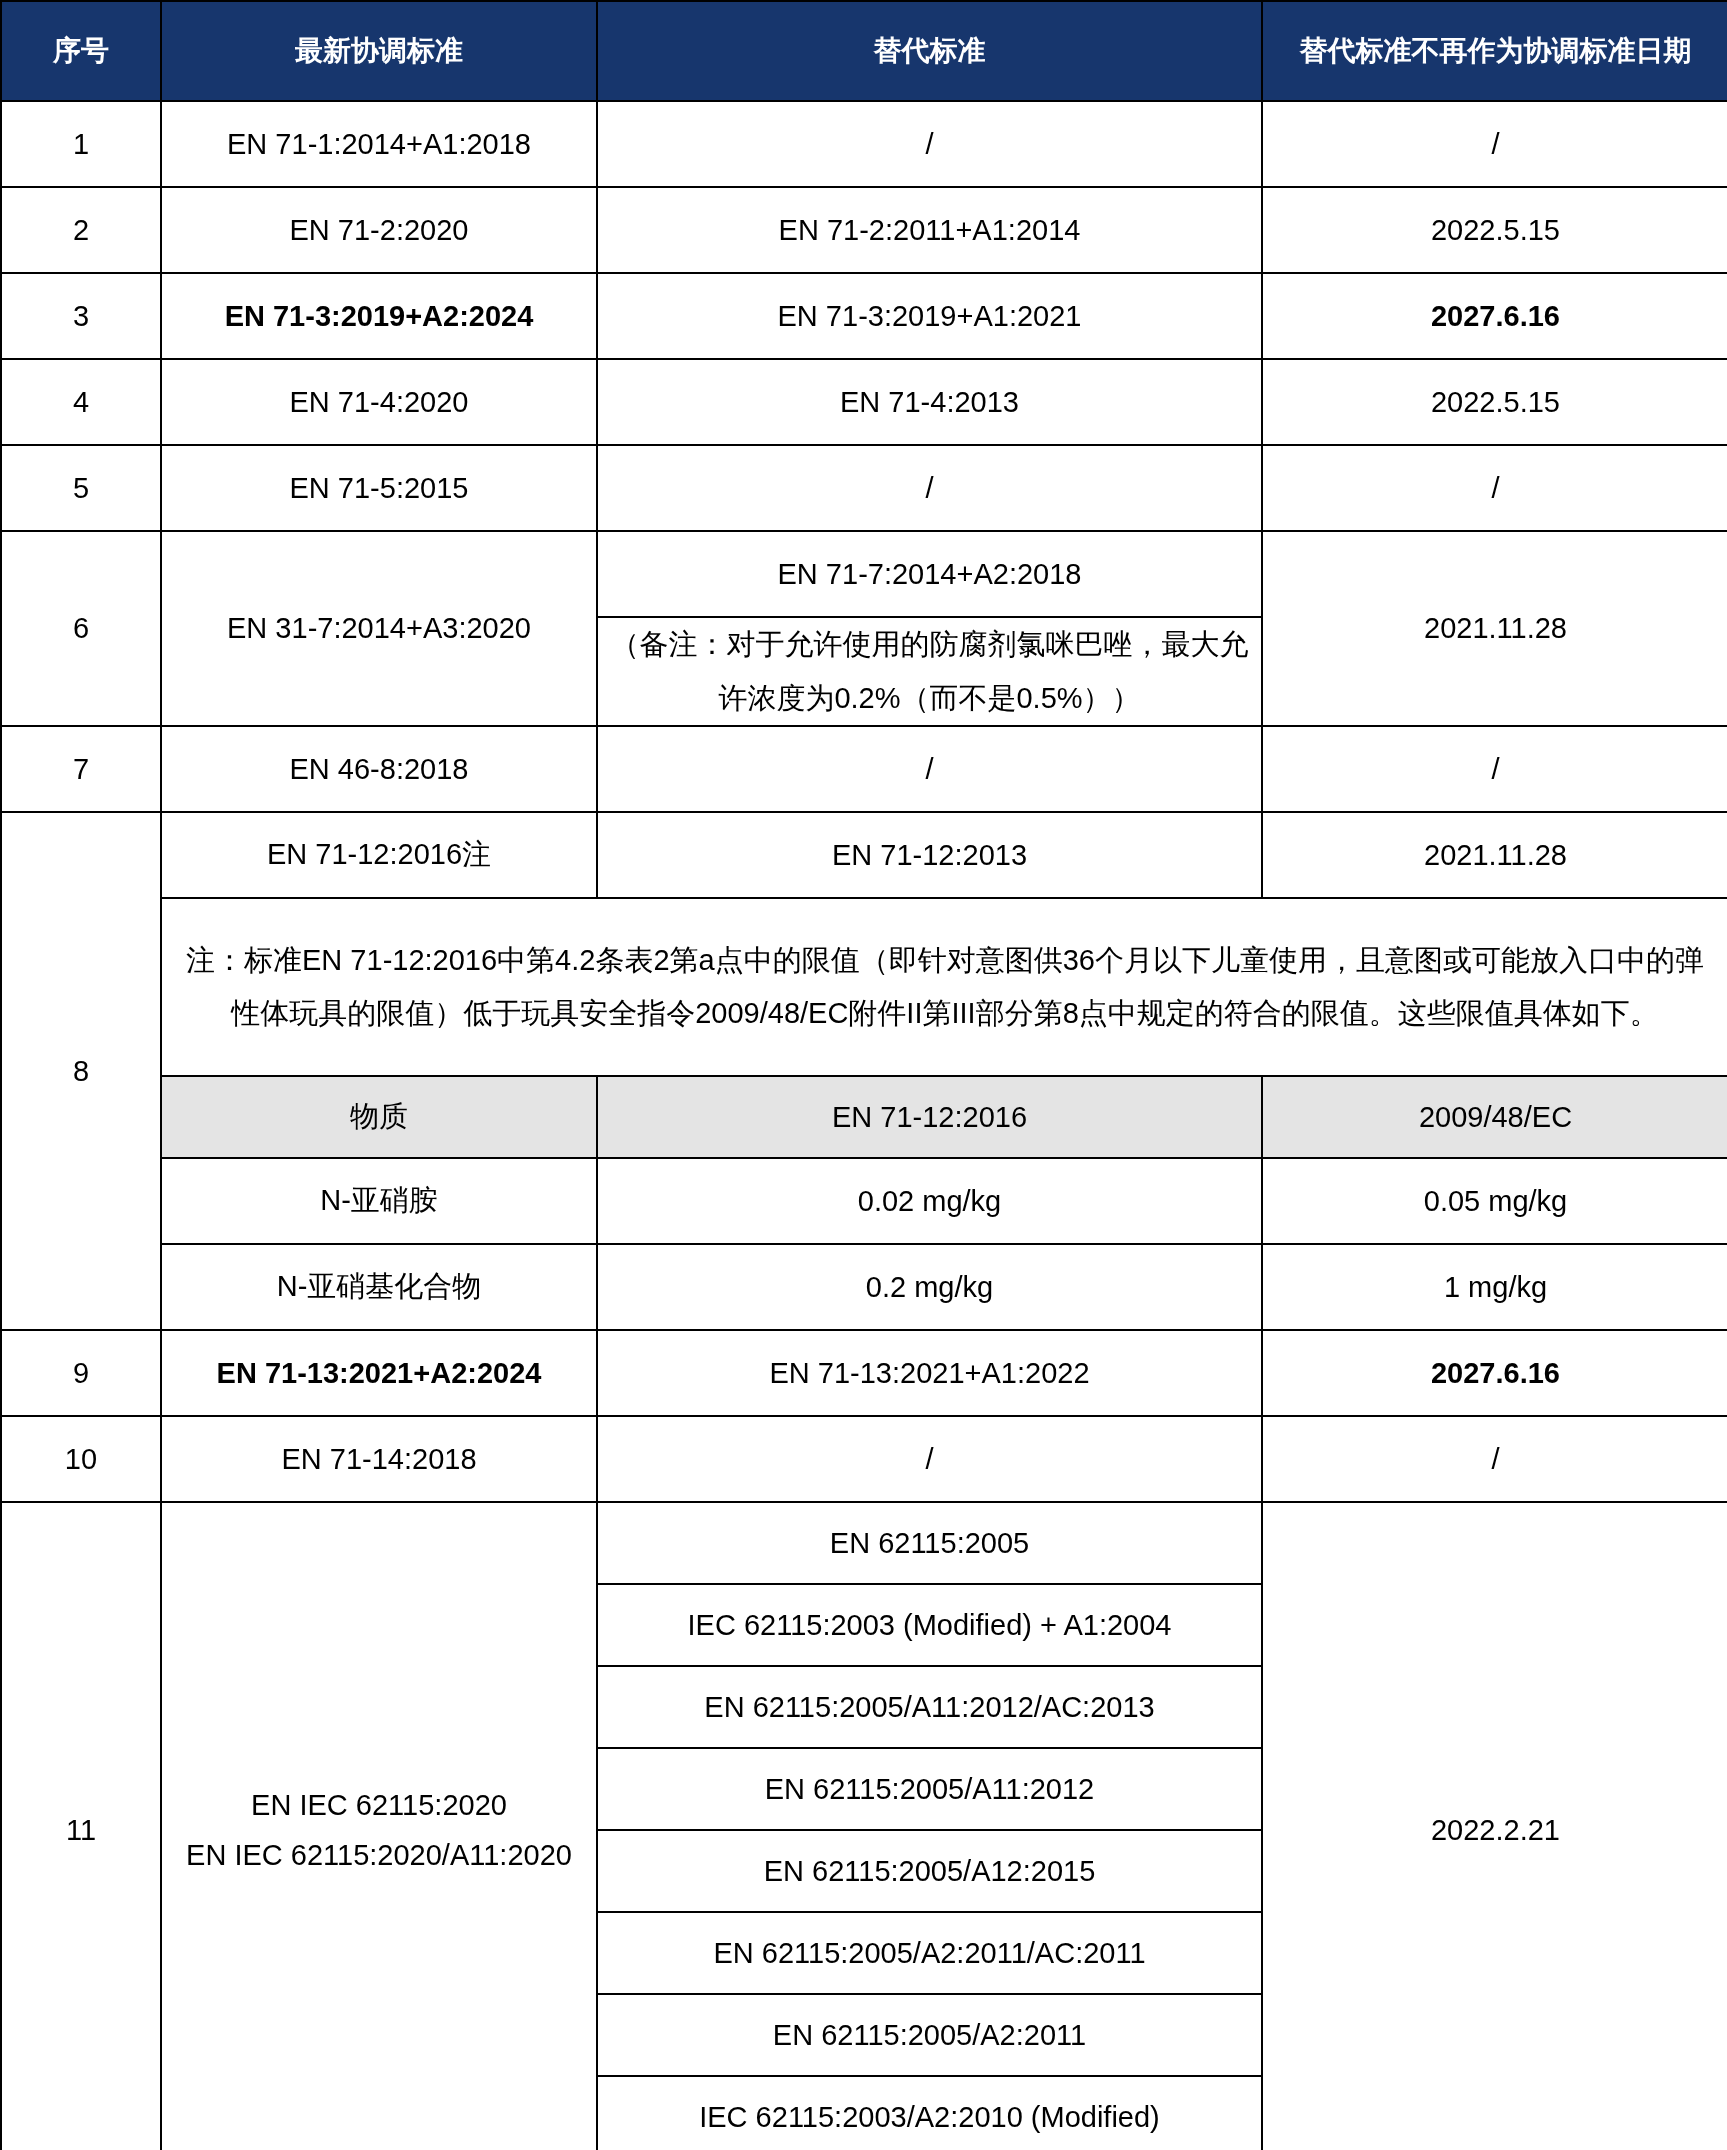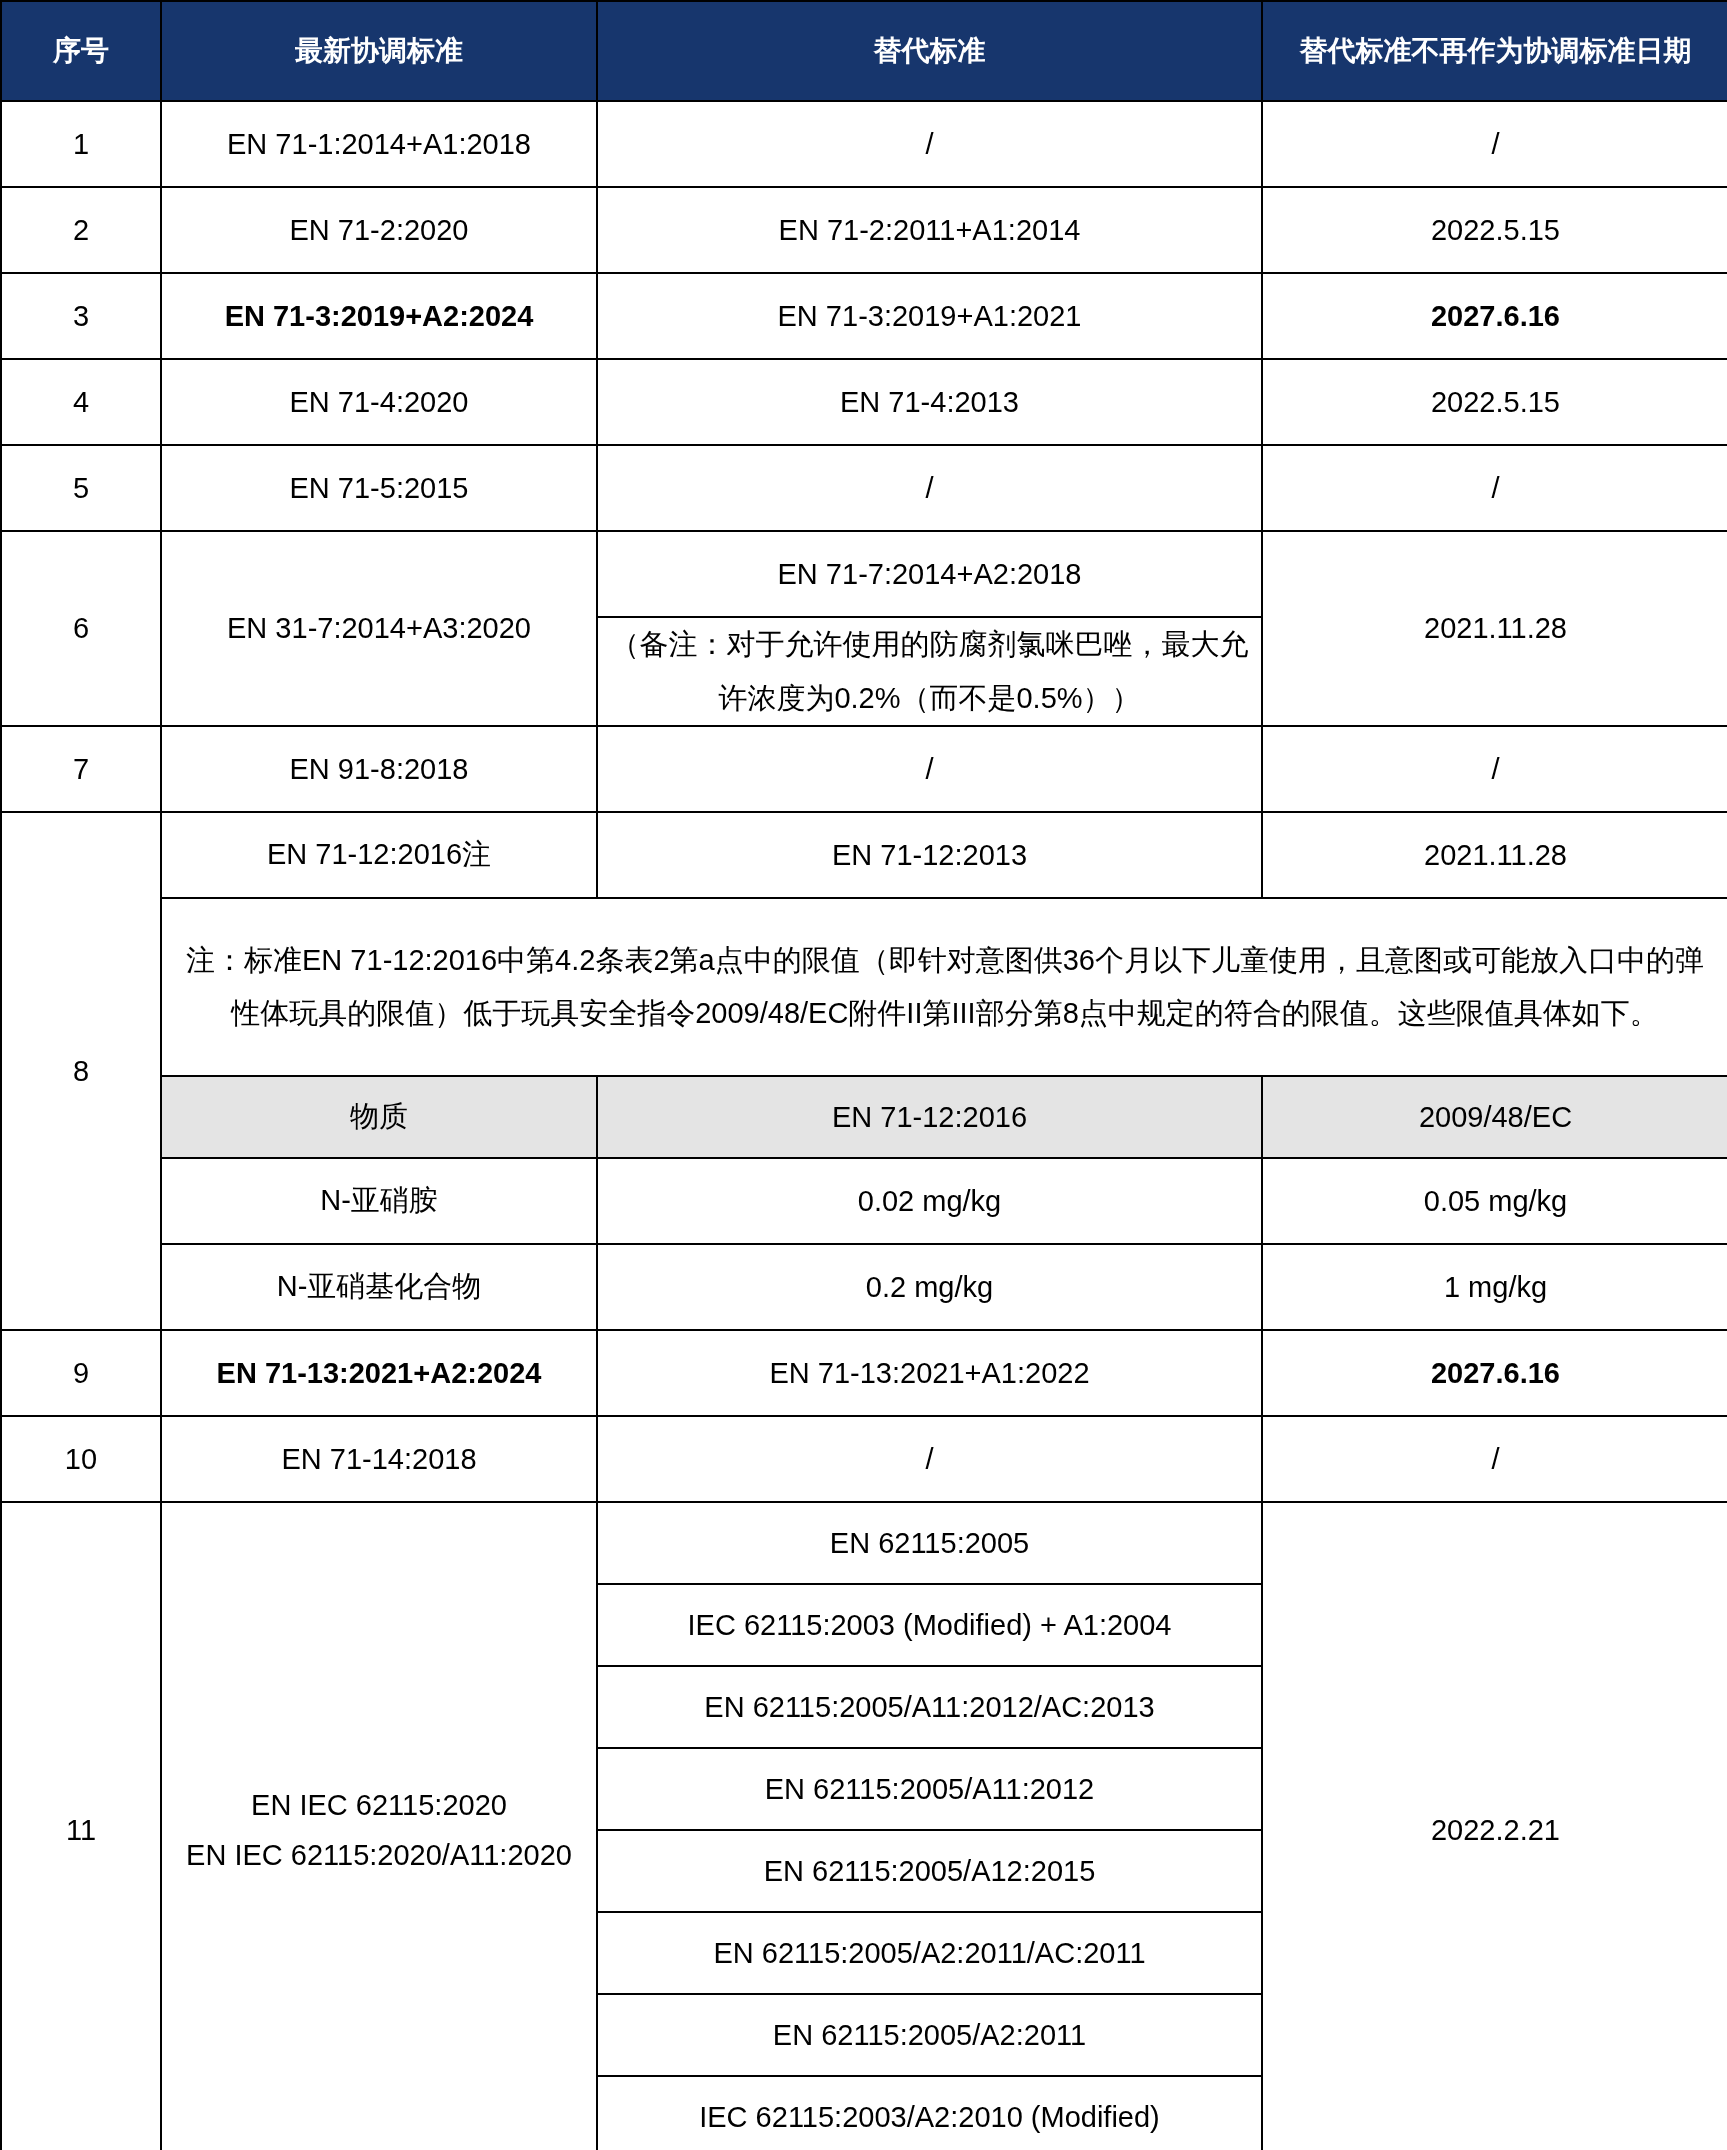--- a/index.html
+++ b/index.html
@@ -111,21 +111,21 @@
     <td rowspan="2">EN 31-7:2014+A3:2020</td>
     <td>EN 71-7:2014+A2:2018</td>
     <td rowspan="2">2021.11.28</td>
   </tr>
   <tr style="height:108px">
     <td class="note">（备注：对于允许使用的防腐剂氯咪巴唑，最大允许浓度为0.2%（而不是0.5%））</td>
   </tr>
 
   <tr style="height:86px">
     <td>7</td>
-    <td>EN 91-8:2018</td>
+    <td>EN 46-8:2018</td>
     <td class="slash">/</td>
     <td class="slash">/</td>
   </tr>
 
   <tr style="height:86px">
     <td rowspan="5">8</td>
     <td>EN 71-12:2016注</td>
     <td>EN 71-12:2013</td>
     <td>2021.11.28</td>
   </tr>

